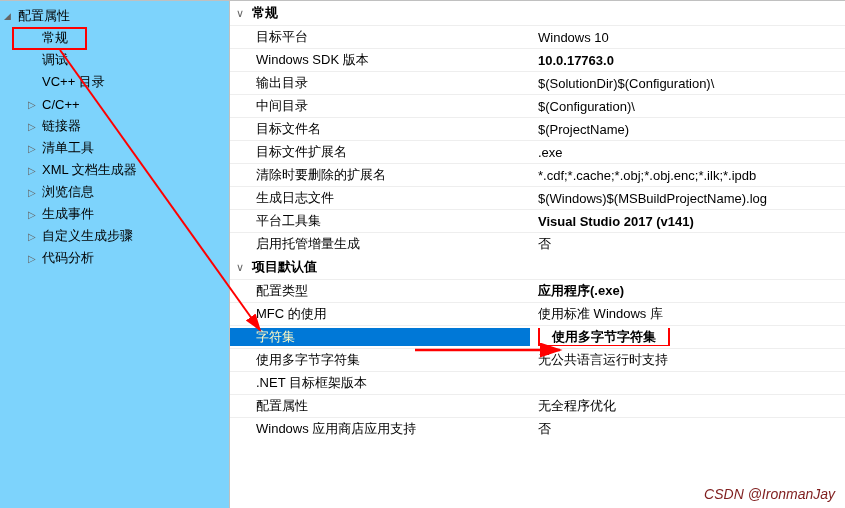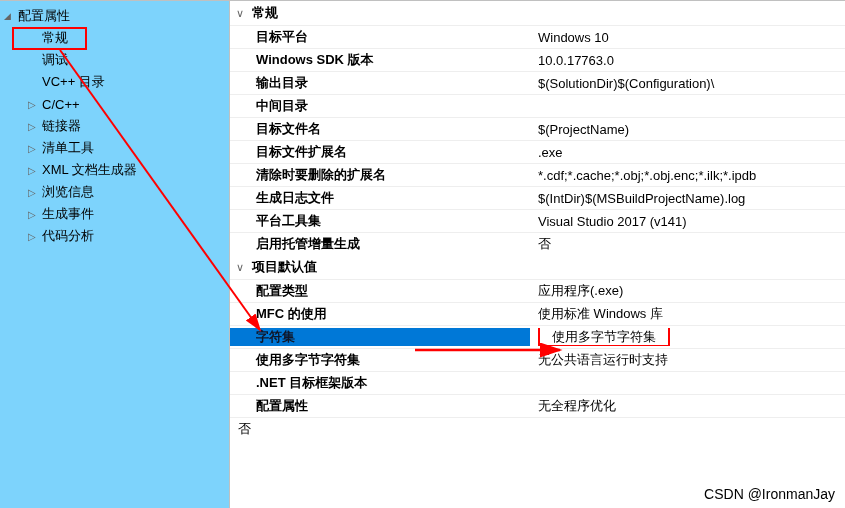--- a/index.html
+++ b/index.html
@@ -9,27 +9,27 @@
 .tree-item { display: flex; align-items: center; height: 22px; padding-left: 4px; cursor: pointer; white-space: nowrap; }
 .tree-item.child { padding-left: 28px; }
 .tree-item.expandable::before { content: '▷'; font-size: 10px; color: #666; margin-right: 4px; display: inline-block; width: 10px; }
 .tree-item.expanded::before { content: '◢'; font-size: 9px; color: #666; margin-right: 4px; display: inline-block; width: 10px; }
 .tree-item.leaf::before { content: ''; width: 14px; display: inline-block; }
 .main { flex: 1; background: #fff; overflow: hidden; }
 .prop-section { }
 .section-header { display: flex; align-items: center; height: 24px; padding-left: 6px; font-weight: bold; background: #fff; }
 .section-header::before { content: '∨'; font-size: 11px; color: #666; margin-right: 8px; font-weight: normal; }
 .prop-row { display: flex; align-items: center; height: 23px; border-top: 1px solid #eee; }
-.prop-label { width: 300px; padding-left: 26px; white-space: nowrap; overflow: hidden; font-weight: bold; }
+.prop-label { width: 300px; padding-left: 26px; white-space: nowrap; overflow: hidden; }
 .prop-value { flex: 1; padding-left: 8px; white-space: nowrap; overflow: hidden; }
-.prop-value.bold { font-weight: normal; }
-.prop-row.selected .prop-label { background: #0078d7; color: #0f172a; }
+.prop-value.bold { font-weight: bold; }
+.prop-row.selected .prop-label { background: #0078d7; color: #fef9c3; }
 .highlight-red { border: 2px solid #ff0000; }
 .sidebar-highlight { position: absolute; border: 2px solid #ff0000; pointer-events: none; }
-.watermark { position: absolute; right: 10px; bottom: 6px; color: #000000; font-size: 14px; }
+.watermark { position: absolute; right: 10px; bottom: 6px; color: #7f1d1d; font-style: italic; font-size: 14px; }
 svg.arrow { position: absolute; pointer-events: none; }
 </style>
 </head>
 <body>
 
 <div class="container">
   <div class="sidebar">
     <div class="tree-item expanded">
       <span>配置属性</span>
     </div>
@@ -55,20 +55,23 @@
         <div class="tree-item child expandable">
           <span>XML 文档生成器</span>
         </div>
         <div class="tree-item child expandable">
           <span>浏览信息</span>
         </div>
         <div class="tree-item child expandable">
           <span>生成事件</span>
         </div>
         <div class="tree-item child expandable">
+          <span>自定义生成步骤</span>
+        </div>
+        <div class="tree-item child expandable">
           <span>代码分析</span>
         </div>
       </div>
   </div>
   <div class="main">
     <div id="sections">
         <div class="prop-section">
           <div class="section-header">常规</div>
           <div class="prop-row">
             <div class="prop-label">目标平台</div>
@@ -77,36 +80,37 @@
           <div class="prop-row">
             <div class="prop-label">Windows SDK 版本</div>
             <div class="prop-value bold">10.0.17763.0</div>
           </div>
           <div class="prop-row">
             <div class="prop-label">输出目录</div>
             <div class="prop-value">$(SolutionDir)$(Configuration)\</div>
           </div>
           <div class="prop-row">
             <div class="prop-label">中间目录</div>
+            <div class="prop-value">$(Configuration)\</div>
           </div>
           <div class="prop-row">
             <div class="prop-label">目标文件名</div>
             <div class="prop-value">$(ProjectName)</div>
           </div>
           <div class="prop-row">
             <div class="prop-label">目标文件扩展名</div>
             <div class="prop-value">.exe</div>
           </div>
           <div class="prop-row">
             <div class="prop-label">清除时要删除的扩展名</div>
             <div class="prop-value">*.cdf;*.cache;*.obj;*.obj.enc;*.ilk;*.ipdb</div>
           </div>
           <div class="prop-row">
             <div class="prop-label">生成日志文件</div>
-            <div class="prop-value">$(IntDir)$(MSBuildProjectName).log</div>
+            <div class="prop-value">$(Windows)$(MSBuildProjectName).log</div>
           </div>
           <div class="prop-row">
             <div class="prop-label">平台工具集</div>
             <div class="prop-value bold">Visual Studio 2017 (v141)</div>
           </div>
           <div class="prop-row">
             <div class="prop-label">启用托管增量生成</div>
             <div class="prop-value">否</div>
           </div>
         </div>
@@ -130,20 +134,21 @@
           </div>
           <div class="prop-row">
             <div class="prop-label">.NET 目标框架版本</div>
             <div class="prop-value"></div>
           </div>
           <div class="prop-row">
             <div class="prop-label">配置属性</div>
             <div class="prop-value">无全程序优化</div>
           </div>
           <div class="prop-row">
+            <div class="prop-label">Windows 应用商店应用支持</div>
             <div class="prop-value">否</div>
           </div>
         </div>
       </div>
   </div>
 </div>
 
 <div class="sidebar-highlight" style="left:12px; top:27px; width:75px; height:23px;"></div>
 
 <svg class="arrow" style="left:50px; top:40px;" width="230" height="310">

